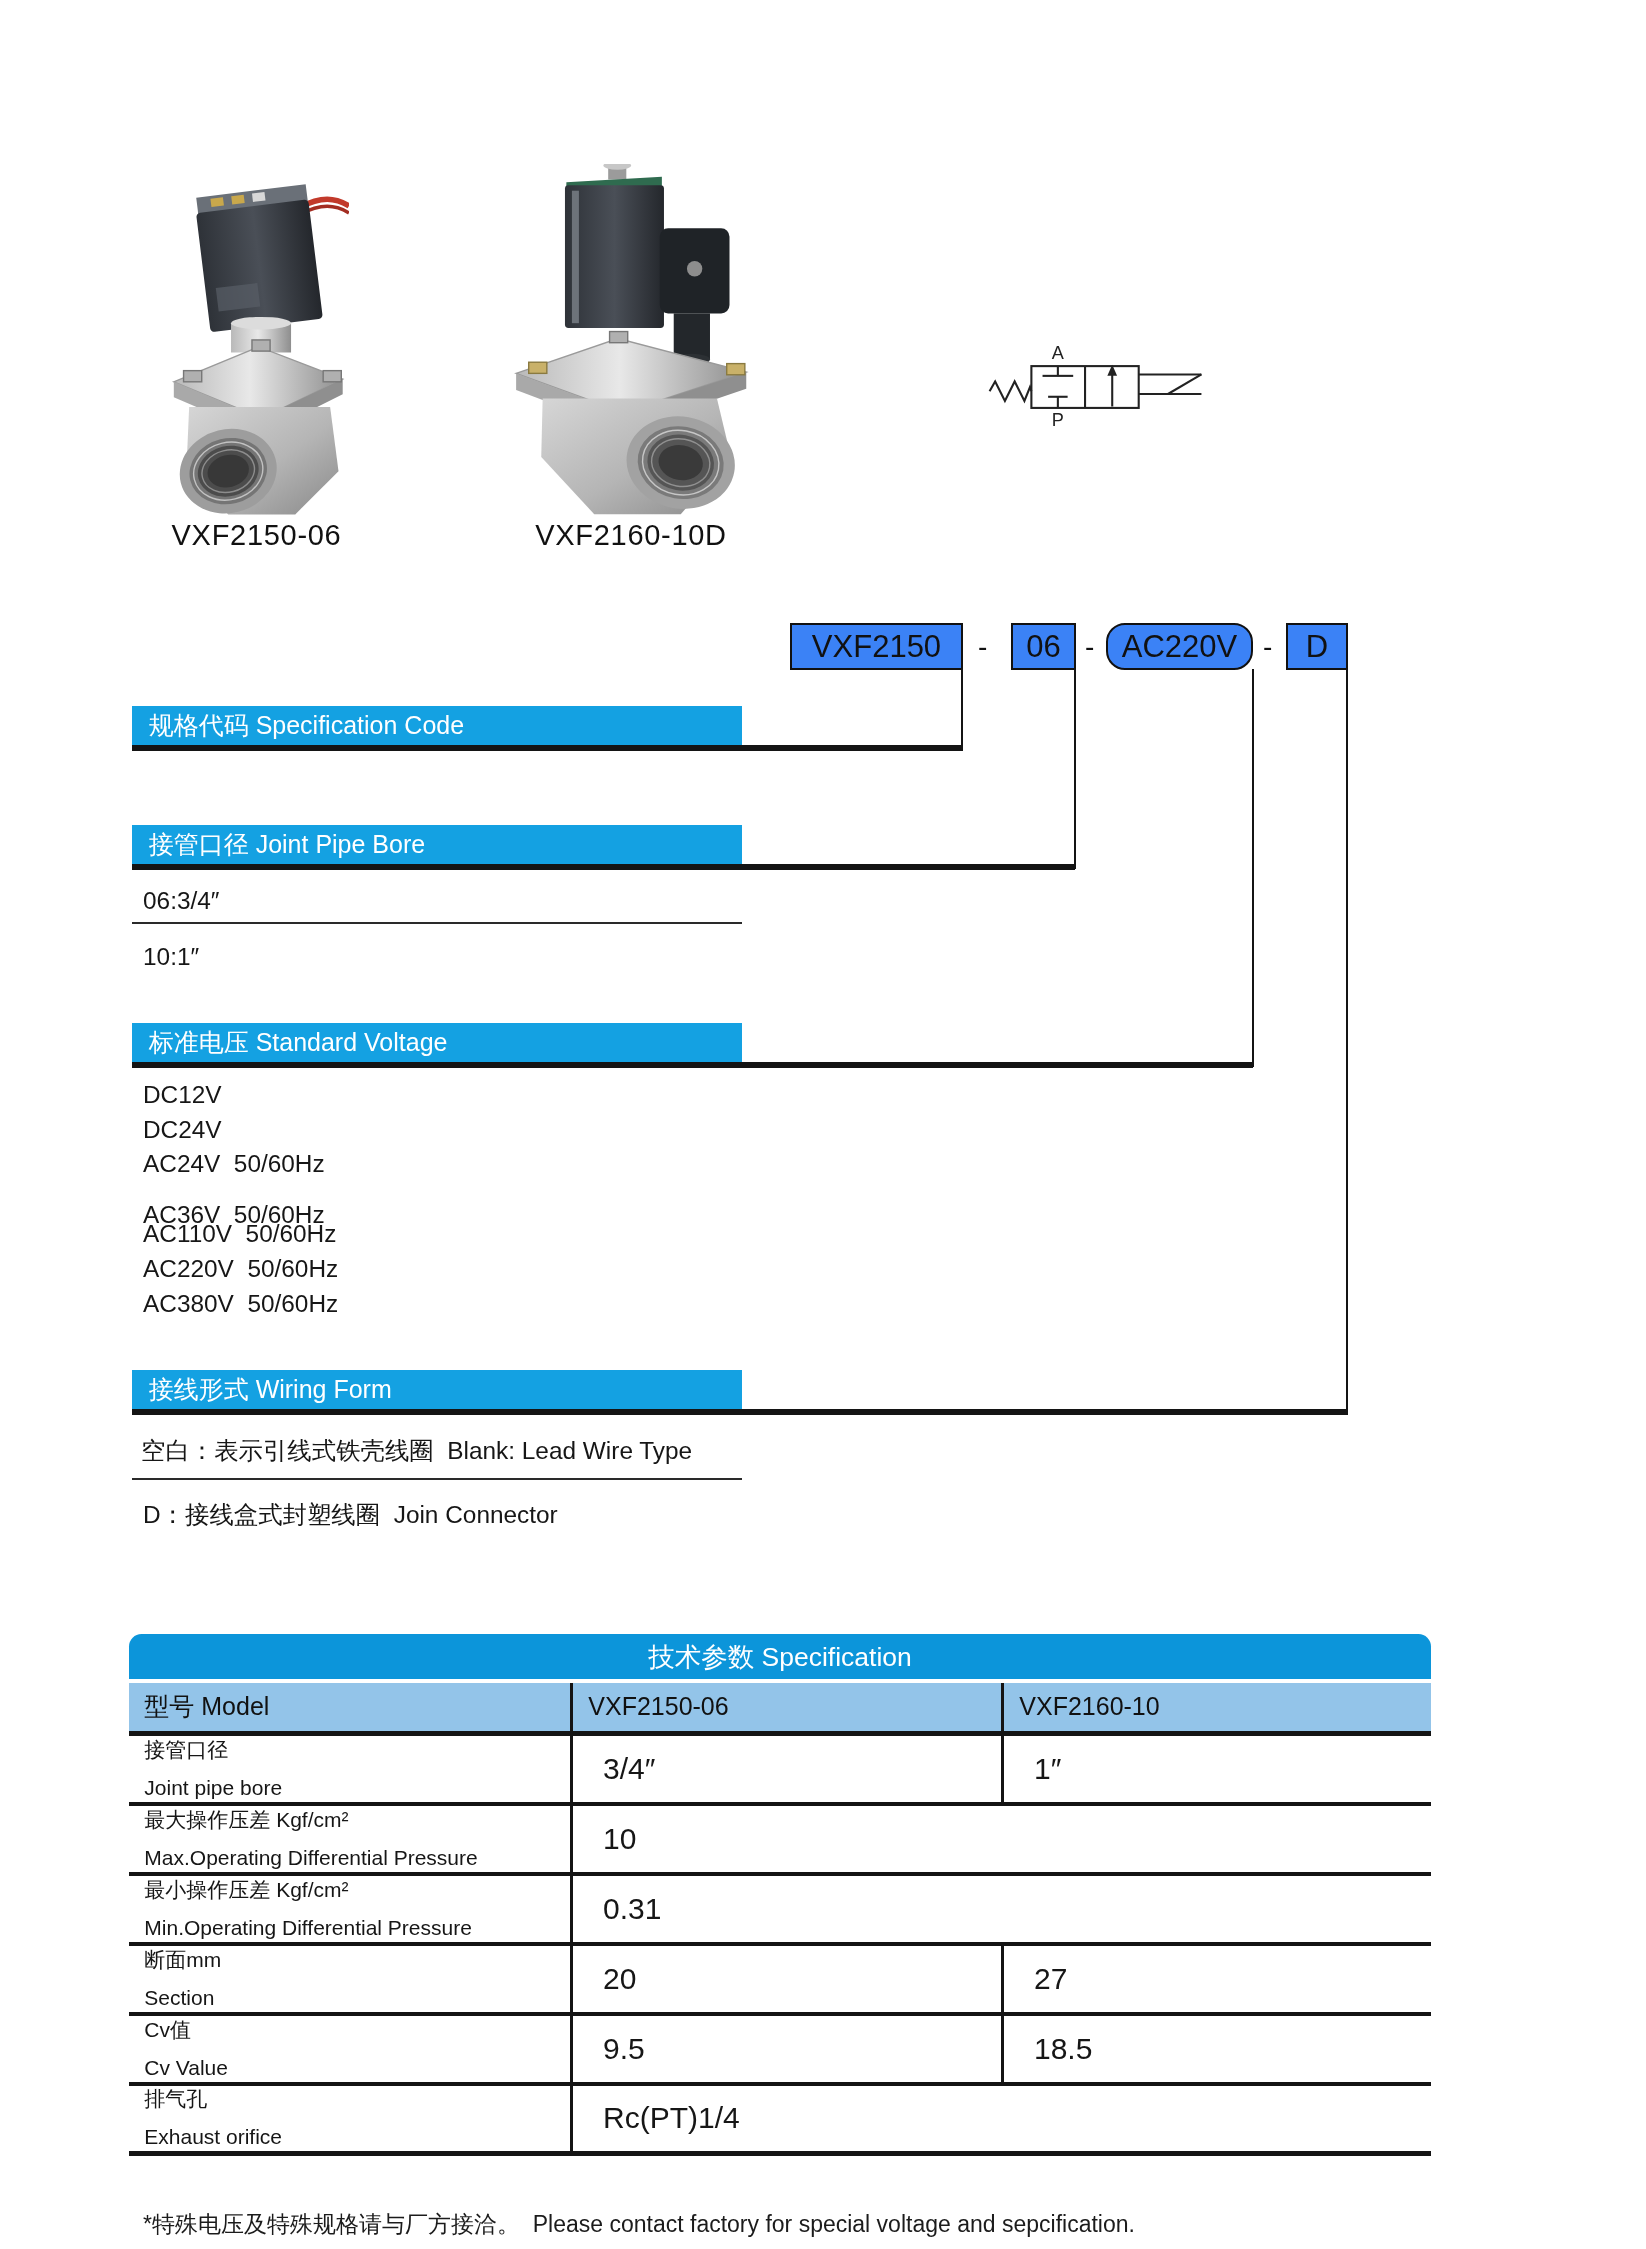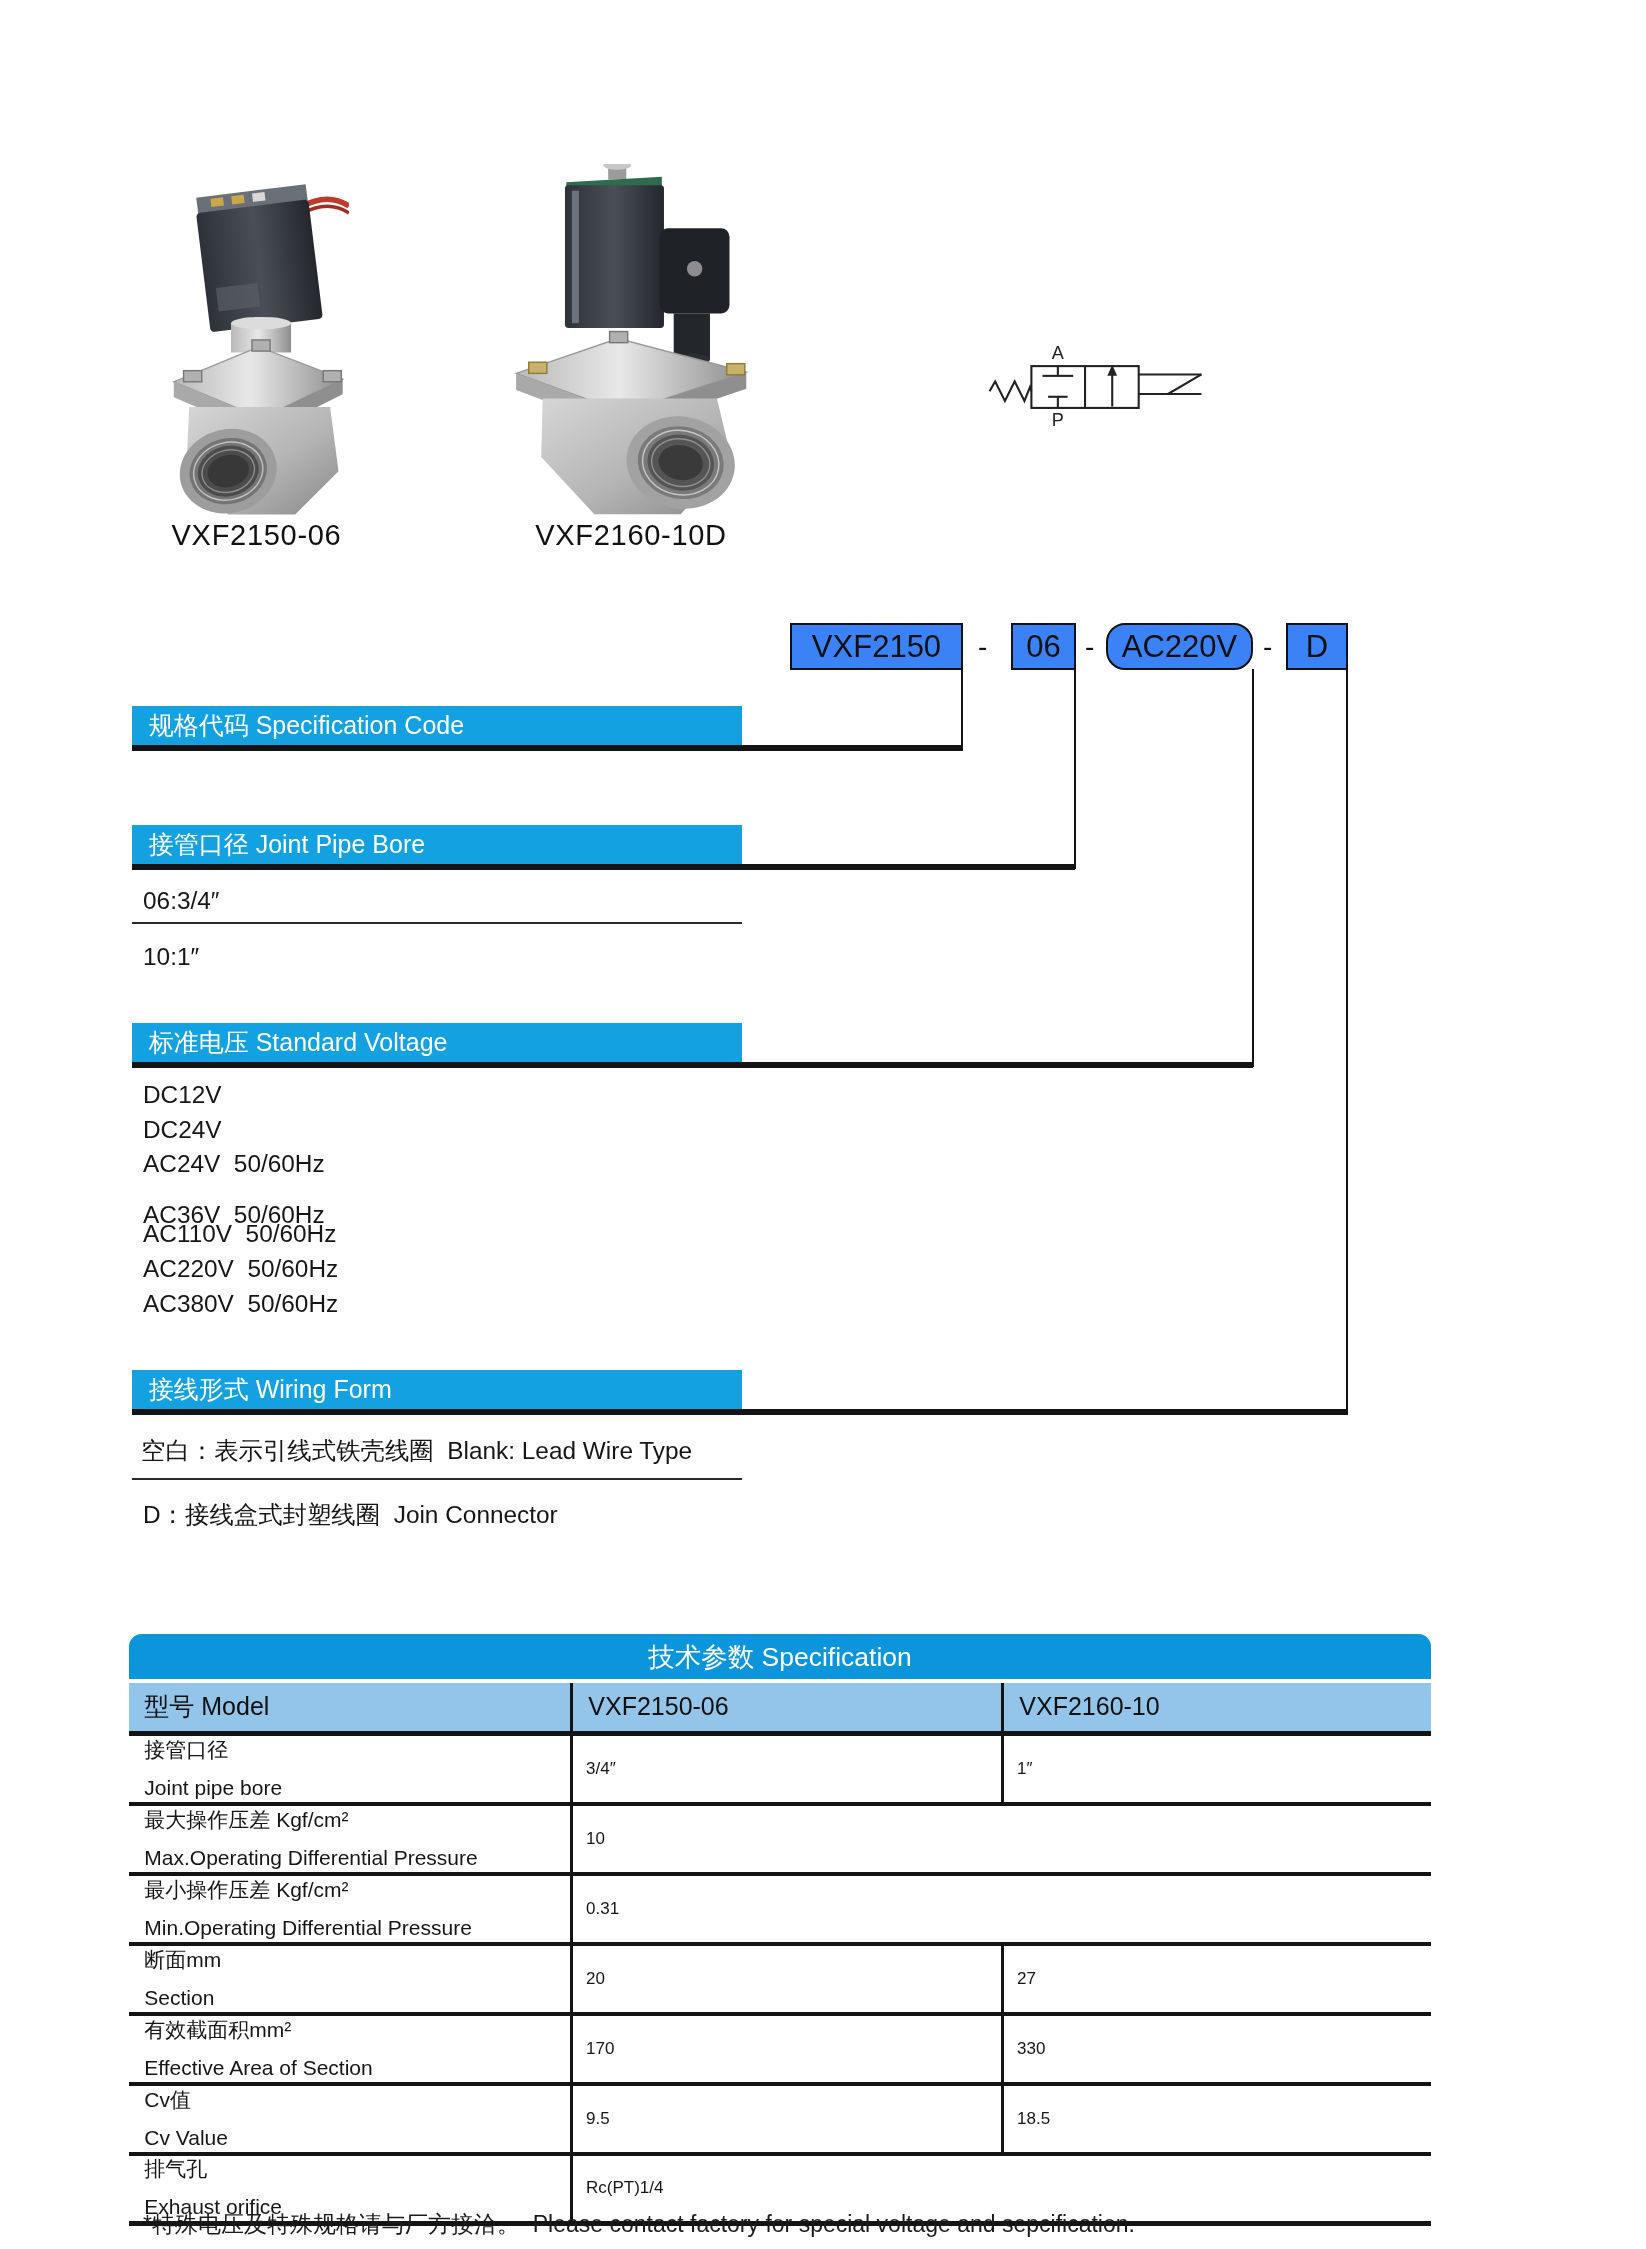--- a/index.html
+++ b/index.html
@@ -41,21 +41,21 @@
            color:#fff;font-size:26.5px;display:flex;align-items:center;justify-content:center;margin-top:39px;}
   .t-grid-head{margin-top:3.5px;display:grid;grid-template-columns:444px 431px 427px;
                background:var(--table-header-blue);height:53px;border-bottom:5.6px solid var(--line-black);}
   .th{display:flex;align-items:center;font-size:25px;color:#111;padding-left:15.3px;}
   .th.sep{border-right:3.5px solid var(--line-black);}
   .t-row{display:grid;grid-template-columns:444px 431px 427px;height:70px;
          border-bottom:4.2px solid var(--line-black);}
   .t-row:last-child{border-bottom:5.6px solid var(--line-black);}
   .t-label{display:flex;flex-direction:column;justify-content:center;padding-left:15.3px;
            border-right:3.5px solid var(--line-black);font-size:21px;line-height:26px;color:#161616;gap:12px;}
-  .t-val{display:flex;align-items:center;padding-left:13px;font-size:17px;color:#161616;}
+  .t-val{display:flex;align-items:center;padding-left:30px;font-size:30px;color:#161616;}
   .t-val.sep{border-right:3.5px solid var(--line-black);}
   .t-val.span2{grid-column:2 / 4;}
   .footnote{position:absolute;left:143px;top:2209px;font-size:23px;color:#1b1b1b;white-space:pre;}
 </style>
 </head>
 <body>
 
 <div id="page">
 
   <svg class="photo" style="left:164px;top:178px;" width="185" height="342" viewBox="0 0 265 490">
@@ -254,28 +254,20 @@
 
     <div class="t-row">
       <div class="t-label">
         <div>断面mm</div>
         <div>Section</div>
       </div>
       <div class="t-val sep">20</div>
       <div class="t-val">27</div>
     </div>
 
-    <div class="t-row">
-      <div class="t-label">
-        <div>有效截面积mm²</div>
-        <div>Effective Area of Section</div>
-      </div>
-      <div class="t-val sep">170</div>
-      <div class="t-val">330</div>
-    </div>
 
     <div class="t-row">
       <div class="t-label">
         <div>Cv值</div>
         <div>Cv Value</div>
       </div>
       <div class="t-val sep">9.5</div>
       <div class="t-val">18.5</div>
     </div>
 

